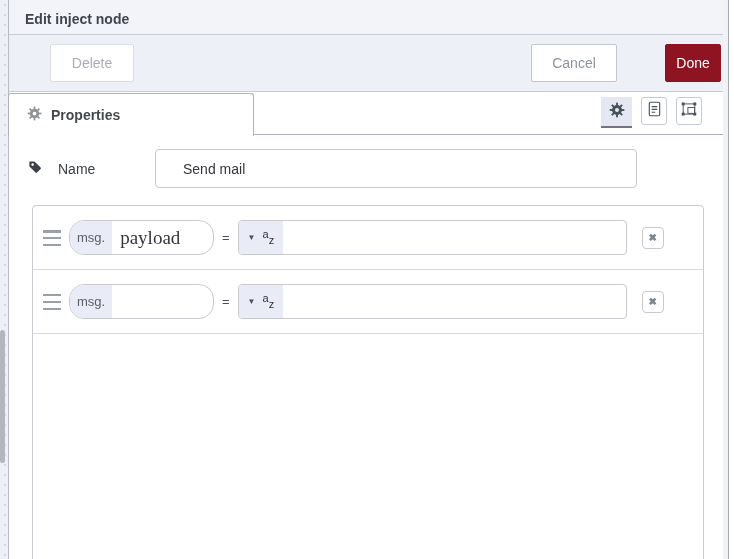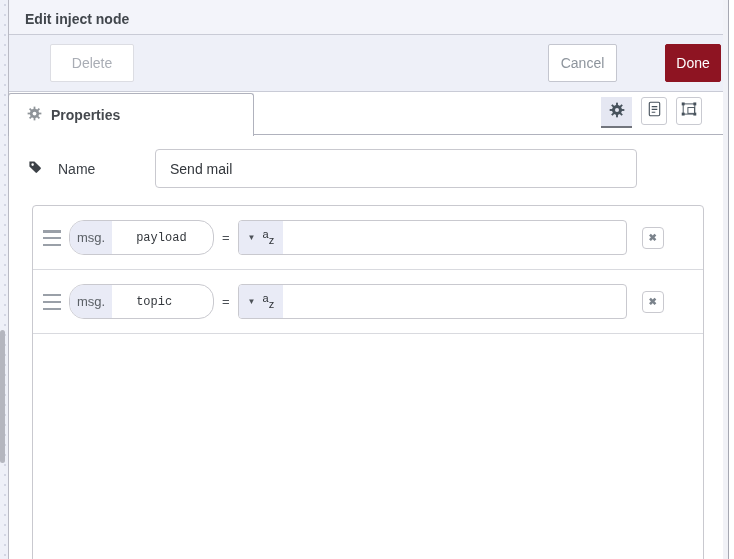--- a/index.html
+++ b/index.html
@@ -29,21 +29,21 @@
     padding-left:16px; font-size:14px; font-weight:bold; color:#41464c;
   }
 
   .tray-toolbar { position:relative; height:57px; background:#eef0f8; border-bottom:1px solid #c9cbd6; }
   .btn {
     position:absolute; top:9px; height:38px; font-size:14px; border-radius:2px;
     display:flex; align-items:center; justify-content:center; cursor:pointer;
     font-family:"Liberation Sans", sans-serif;
   }
   .btn-delete { left:7px;  width:84px; background:#fff; border:1px solid #dcdde3; color:#a9adb5;margin-left:34px; }
-  .btn-cancel { right:111px; width:69px; background:#fff; border:1px solid #c4c6cf; color:#8d949c; }
+  .btn-cancel { right:111px; width:86px; background:#fff; border:1px solid #c4c6cf; color:#8d949c; }
   .btn-done   { right:7px; width:56px; background:#8e1422; border:1px solid #8e1422; color:#fff; }
 
   .tab-row { position:relative; height:43px; background:#fff; }
   .tab-row::after { content:""; position:absolute; left:0; right:0; bottom:0; height:1px; background:#b0b2bd; }
   .tab {
     position:absolute; left:-1px; top:1px; width:246px; height:43px; z-index:2;
     background:#fff; border:1px solid #b0b2bd; border-bottom:none; border-radius:3px 3px 0 0;
     display:flex; align-items:center; gap:9px; padding-left:18px;
     font-size:14px; font-weight:bold; color:#45494e; cursor:pointer;
   }
@@ -59,21 +59,21 @@
   .gear-hole { fill:#fff; }
   .selected .gear-hole { fill:#e5e7f2; }
   .tab .gear { color:#8f9499; }
 
   .content { position:absolute; left:0; top:139px; right:0; bottom:0; background:#fff; overflow:hidden; }
 
   .name-label { position:absolute; left:19px; top:10px; height:39px;
     display:flex; align-items:center; gap:16px; font-size:14px; color:#3c4147; }
   .name-input {
     position:absolute; left:146px; top:10px; width:482px; height:39px;
-    border:1px solid #c9c9cf; border-radius:4px; padding:0 14px; font-size:14px; color:#33373c;
+    border:1px solid #c9c9cf; border-radius:4px; padding:0 27px; font-size:14px; color:#33373c;
     font-family:"Liberation Sans", sans-serif; outline:none;
   }
 
   .rule-list { position:absolute; left:23px; top:66px; width:672px; bottom:-6px;
     border:1px solid #c9c9cf; border-radius:4px; background:#fff; }
   .rule-row { display:flex; align-items:center; height:64px; border-bottom:1px solid #d9dadf; padding-left:10px; }
   .drag {
     width:18px; height:16px; margin-right:8px; cursor:grab; flex:none;
     background:repeating-linear-gradient(to bottom, #9aa0a8 0 2.5px, transparent 2.5px 6.8px);
   }
@@ -82,22 +82,22 @@
   .ti-prop  { width:145px;border-radius:15px; }
   .ti-value { width:389px; }
   .ti-prefix { background:#e9ebf6; color:#5b6066; padding:0 7px; height:100%;
     display:flex; align-items:center; font-size:13px; flex:none; }
   .ti-btn { background:#e9ebf6; height:100%; display:flex; align-items:center; gap:7px;
     padding:0 9px; flex:none; cursor:pointer; }
   .caret { font-size:8px; color:#4c5157; line-height:1; }
   .az { font-size:11px; color:#2f3338; line-height:1; letter-spacing:0; }
   .az .a { display:inline-block; transform:translateY(-3px); }
   .az .z { display:inline-block; transform:translateY(3px); }
-  .ti-input { border:none; outline:none; flex:1; min-width:0; padding:0 24px; height:100%;
-    font-size:12px; color:#33373c; font-family:Liberation Mono, monospace; background:transparent; }
+  .ti-input { border:none; outline:none; flex:1; min-width:0; padding:0 8px; height:100%;
+    font-size:19px; color:#33373c; font-family:Liberation Serif, serif; background:transparent; }
   .op { margin:0 8px; color:#4c5157; font-size:13px; flex:none; }
   .close-btn { width:22px; height:22px; margin-left:15px; border:1px solid #c9c9cf; border-radius:4px;
     background:#fff; color:#7b838c; font-size:10px; font-weight:bold;
     display:flex; align-items:center; justify-content:center; cursor:pointer; flex:none; }
 </style>
 </head>
 <body>
 
 <div class="workspace-edge">
   <div class="ws-thumb"></div>
@@ -197,21 +197,20 @@
         </div>
         <div class="close-btn">
           <span>✖</span>
         </div>
       </div>
 
       <div class="rule-row">
         <div class="drag"></div>
         <div class="ti ti-prop">
           <span class="ti-prefix">msg.</span>
-          <input class="ti-input" type="text" value="topic" style="">
         </div>
         <span class="op">=</span>
         <div class="ti ti-value">
           <span class="ti-btn">
             <span class="caret">▼</span>
             <span class="az"><span class="a">a</span><span class="z">z</span></span>
           </span>
         </div>
         <div class="close-btn">
           <span>✖</span>

